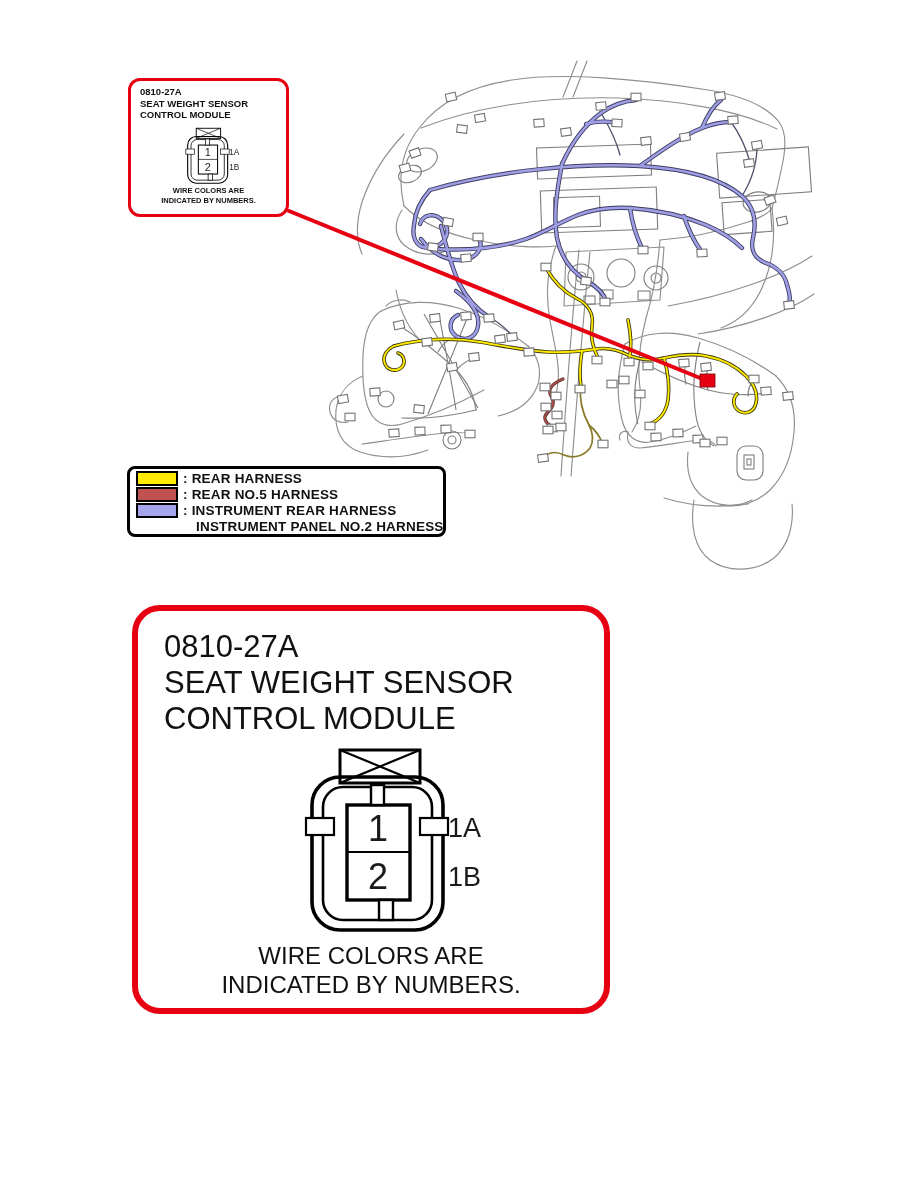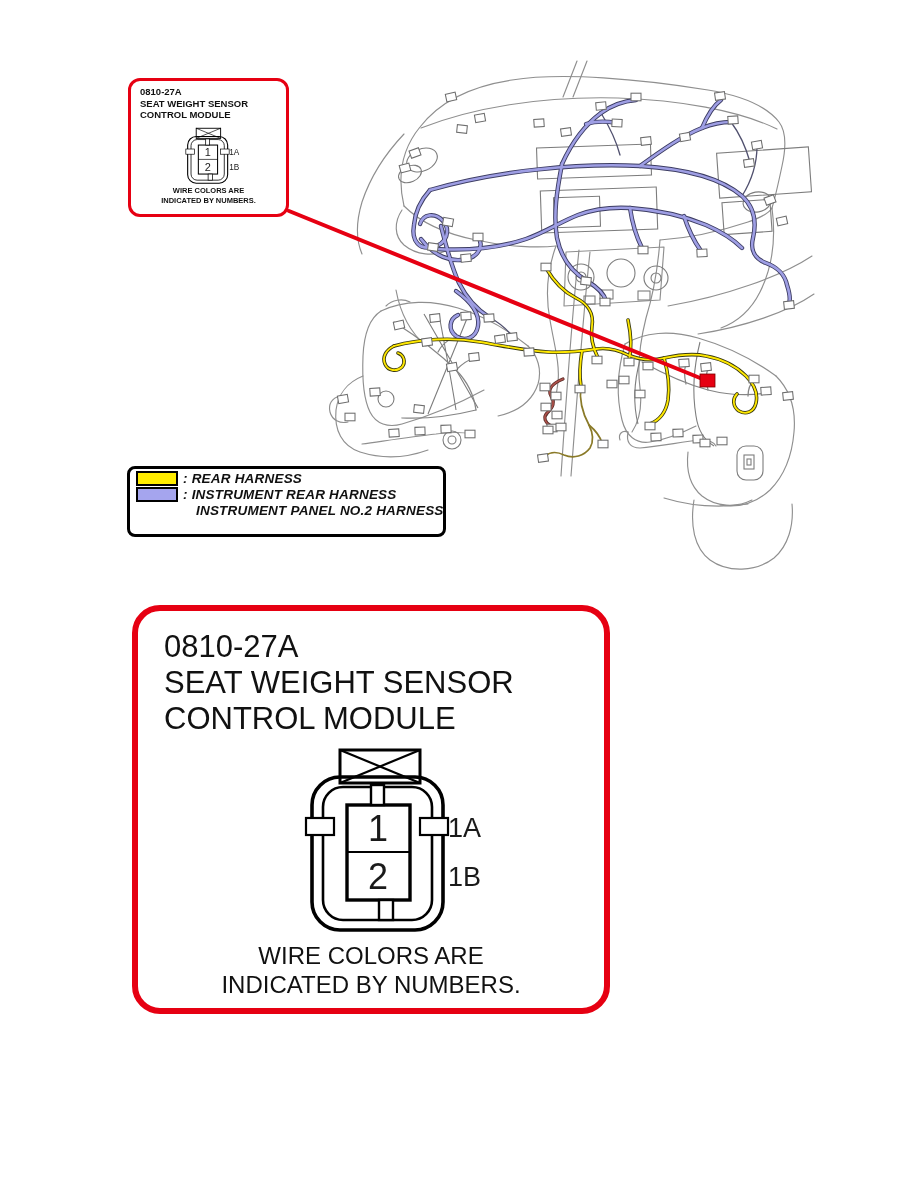--- a/index.html
+++ b/index.html
@@ -28,21 +28,21 @@
   .cs-title{position:absolute;left:9px;top:5px;font-size:9.5px;line-height:11.5px;font-weight:bold;letter-spacing:0;}
   .cs-conn{position:absolute;left:53px;top:44px;width:58px;height:63px;overflow:visible;}
   .cs-note{position:absolute;left:0;right:0;top:105px;text-align:center;
     font-size:7.5px;line-height:9.5px;font-weight:bold;}
 
   
   .legend{position:absolute;left:127px;top:466px;width:319px;height:71px;background:#fff;
     border:3px solid #000;border-radius:8px;z-index:3;box-sizing:border-box;padding:1px 6px;}
   .legend-row{display:flex;align-items:center;height:16px;}
   .legend-swatch{width:38px;height:11px;border:2px solid #000;margin-right:5px;flex:0 0 auto;box-sizing:content-box;}
-  .legend-label{font-size:13.5px;font-weight:bold;letter-spacing:0.2px;white-space:nowrap;font-style:italic;}
+  .legend-label{font-size:13.5px;font-weight:bold;letter-spacing:0.2px;white-space:nowrap;}
   .legend-row.indent{padding-left:60px;}
 
   
   .callout-large{position:absolute;left:132px;top:605px;width:478px;height:409px;
     border:6px solid #e60012;border-radius:28px;background:#fff;z-index:3;box-sizing:border-box;}
   .cl-title{position:absolute;left:26px;top:18px;font-size:31px;line-height:36px;font-weight:400;}
   .cl-conn{position:absolute;left:162px;top:129px;width:190px;height:205px;overflow:visible;}
   .cl-note{position:absolute;left:0;right:0;top:330px;text-align:center;
     font-size:24px;line-height:29px;font-weight:400;}
 
@@ -335,20 +335,24 @@
       <div>INDICATED BY NUMBERS.</div>
     </div>
   </div>
 
   <div class="legend">
     <div class="legend-row">
       <span class="legend-swatch" style="background: rgb(255, 236, 0);"></span>
       <span class="legend-label">: REAR HARNESS</span>
     </div>
     <div class="legend-row">
+      <span class="legend-swatch" style="background: rgb(191, 82, 80);"></span>
+      <span class="legend-label">: REAR NO.5 HARNESS</span>
+    </div>
+    <div class="legend-row">
       <span class="legend-swatch" style="background: rgb(165, 165, 238);"></span>
       <span class="legend-label">: INSTRUMENT REAR HARNESS</span>
     </div>
     <div class="legend-row indent">
       <span class="legend-label">INSTRUMENT PANEL NO.2 HARNESS</span>
     </div>
   </div>
 
   <div class="callout-large">
     <div class="cl-title">

